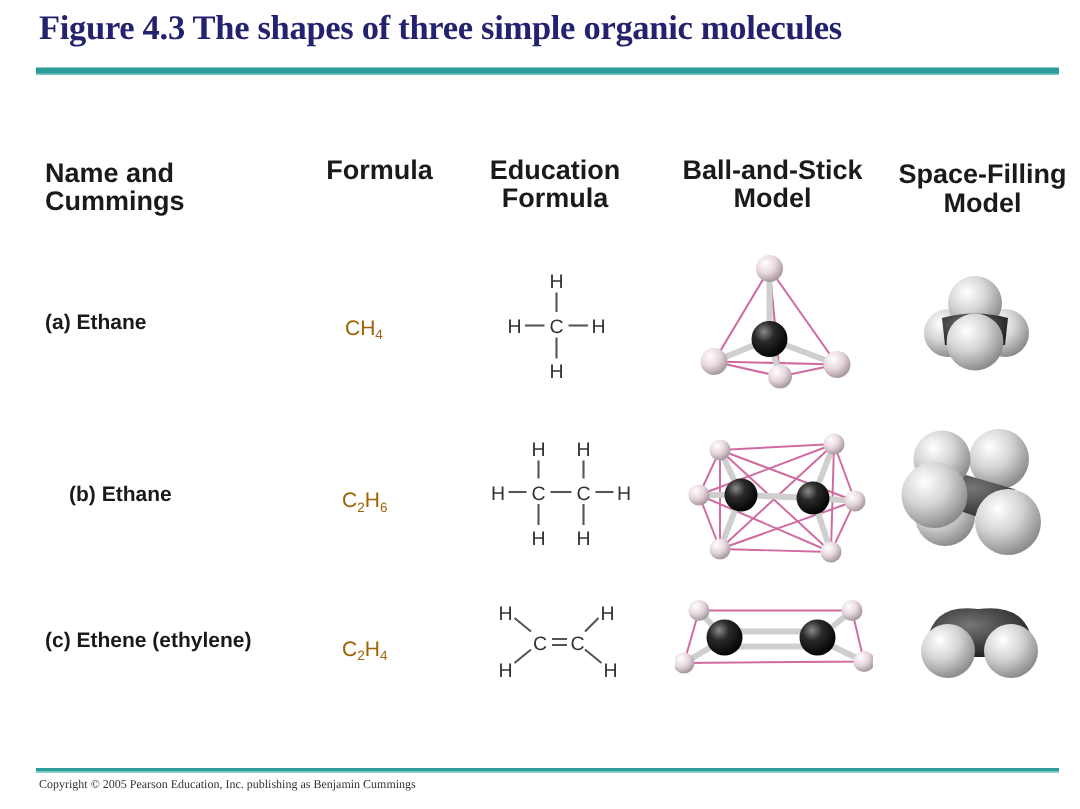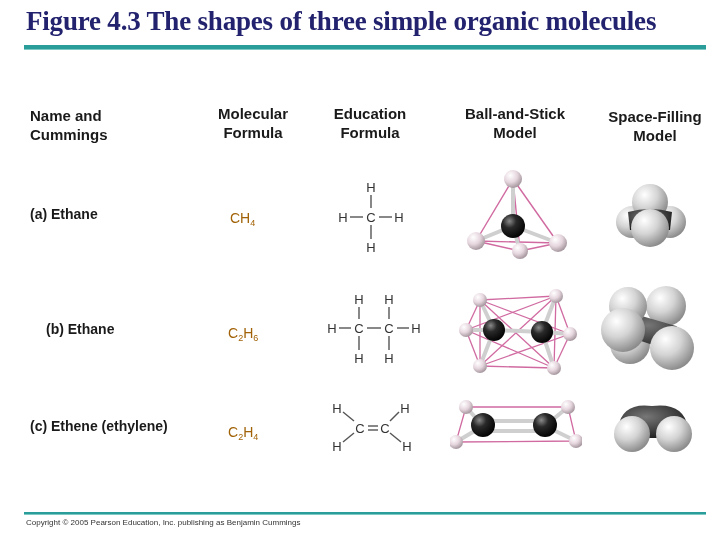--- a/index.html
+++ b/index.html
@@ -1,40 +1,39 @@
 <!DOCTYPE html>
 <html><head>
 <meta charset="utf-8">
 <style>
   html, body { margin:0; padding:0; background:#ffffff; }
   body { width:720px; height:539px; position:relative; overflow:hidden; font-family:"Liberation Sans", sans-serif; color:#1a1a1a; }
-  .title { position:absolute; left:26px; top:6px; font-family:"Liberation Serif", serif; font-weight:bold; font-size:27px; color:#22226e; letter-spacing:-0.2px; white-space:nowrap; }
+  .title { position:absolute; left:26px; top:6px; font-family:"Liberation Serif", serif; font-weight:bold; font-size:23px; color:#22226e; letter-spacing:-0.2px; white-space:nowrap; }
   .rule-top { position:absolute; left:24px; top:45px; width:682px; height:4px; background:#2a9d9a; border-bottom:1px solid #7fc9c4; }
   .rule-bottom { position:absolute; left:24px; top:512px; width:682px; height:2px; background:#2a9d9a; border-bottom:1px solid #7fc9c4; }
-  .copyright { position:absolute; left:26px; top:518px; font-family:Liberation Sans, sans-serif; font-size:8px; color:#333; white-space:nowrap; }
-  .hdr { position:absolute; font-weight:bold; font-size:15px; line-height:19px; color:#1a1a1a; }
+  .copyright { position:absolute; left:26px; top:518px; font-family:Liberation Serif, serif; font-size:8px; color:#333; white-space:nowrap; }
+  .hdr { position:absolute; font-weight:bold; font-size:18px; line-height:19px; color:#1a1a1a; }
   .hdr.center { text-align:center; }
   .name { position:absolute; font-weight:bold; font-size:14px; color:#1a1a1a; white-space:nowrap; }
   .formula { position:absolute; font-size:14px; color:#a16207; white-space:nowrap;text-align:right; }
   .formula sub { font-size:9px; vertical-align:-3px; }
   .struct, .bs, .sf { position:absolute; }
   svg text { font-family:"Liberation Sans", sans-serif; }
 </style>
 </head>
 <body>
 
 <div class="title">Figure 4.3 The shapes of three simple organic molecules</div>
 <div class="rule-top"></div>
 
 <div class="hdr" style="left:30px; top:106px;">
   <div>Name and</div>
   <div>Cummings</div>
 </div>
 <div class="hdr center" style="left:208px; top:104px; width:90px;">
-  <div>Molecular</div>
   <div>Formula</div>
 </div>
 <div class="hdr center" style="left:325px; top:104px; width:90px;">
   <div>Education</div>
   <div>Formula</div>
 </div>
 <div class="hdr center" style="left:450px; top:104px; width:130px;">
   <div>Ball-and-Stick</div>
   <div>Model</div>
 </div>

